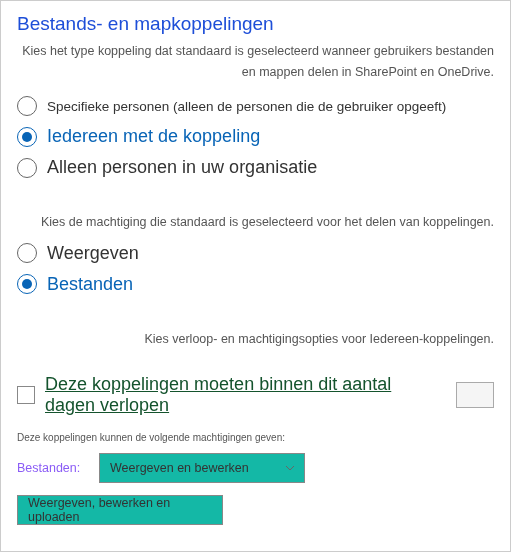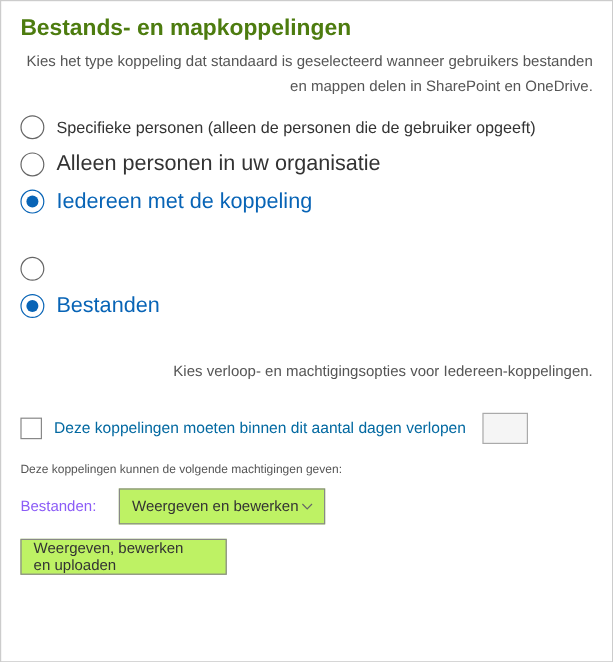--- a/index.html
+++ b/index.html
@@ -15,22 +15,22 @@
   .panel {
     width: 511px;
     height: 552px;
     box-sizing: border-box;
     border: 1px solid #ccc;
     padding: 12px 16px 16px 16px;
     overflow: hidden;
   }
   .panel-title {
     font-size: 19px;
-    font-weight: 700;
-    color: #4d7c0f;
+    font-weight: 400;
+    color: #1d4ed8;
     margin: 0 0 6px 0;
   }
   .desc {
     font-size: 12.5px;
     color: #555;
     line-height: 1.65;
     margin: 0 0 14px 0;
     text-align: right;
   }
   .radio-group {
@@ -94,23 +94,24 @@
     border: 1px solid #888;
     background: #fff;
     box-sizing: border-box;
     display: flex;
     align-items: center;
     justify-content: center;
     cursor: pointer;
     flex-shrink: 0;
   }
   .checkbox-label {
-    font-size: 13px;
-    color: #0369a1;
-    cursor: pointer;
+    font-size: 18px;
+    color: #14532d;
+    cursor: pointer;
+    text-decoration: underline;
   }
   .num-input {
     width: 38px;
     height: 26px;
     border: 1px solid #aaa;
     background: #f5f5f5;
     box-sizing: border-box;
     margin-left: 4px;
     font-size: 13px;
     padding: 2px 4px;
@@ -125,24 +126,24 @@
     align-items: center;
     margin-bottom: 12px;
   }
   .dropdown-label {
     width: 82px;
     font-size: 12.5px;
     color: #8b5cf6;
     flex-shrink: 0;
   }
   .dropdown {
-    width: 172px;
+    width: 206px;
     height: 30px;
     border: 1px solid #888;
-    background: #bef264;
+    background: #14b8a6;
     box-sizing: border-box;
     display: flex;
     align-items: center;
     justify-content: space-between;
     padding: 0 8px 0 10px;
     cursor: pointer;
     font-size: 12.5px;
     color: #333;
   }
   .chevron {
@@ -158,39 +159,41 @@
 <div class="panel">
 
   <h1 class="panel-title">Bestands- en mapkoppelingen</h1>
 
   <p class="desc">Kies het type koppeling dat standaard is geselecteerd wanneer gebruikers bestanden en mappen delen in SharePoint en OneDrive.</p>
 
   <div class="radio-group radio-big">
     <div class="radio-row">
       <span class="radio-outer"></span>
       <span class="radio-label" style="font-size:13.5px;">Specifieke personen (alleen de personen die de gebruiker opgeeft)</span>
-    </div>
-    <div class="radio-row">
-      <span class="radio-outer"></span>
-      <span class="radio-label">Alleen personen in uw organisatie</span>
     </div>
     <div class="radio-row selected">
       <span class="radio-outer">
           <span class="radio-inner"></span>
         </span>
       <span class="radio-label">Iedereen met de koppeling</span>
     </div>
+    <div class="radio-row">
+      <span class="radio-outer"></span>
+      <span class="radio-label">Alleen personen in uw organisatie</span>
+    </div>
   </div>
 
   <div class="section-gap"></div>
 
+  <p class="desc" style="margin-bottom:10px;">Kies de machtiging die standaard is geselecteerd voor het delen van koppelingen.</p>
 
   <div class="radio-group radio-big">
     <div class="radio-row">
       <span class="radio-outer"></span>
+      <span class="radio-label">Weergeven</span>
     </div>
     <div class="radio-row selected">
       <span class="radio-outer">
           <span class="radio-inner"></span>
         </span>
       <span class="radio-label">Bestanden</span>
     </div>
   </div>
 
   <div class="section-gap"></div>

